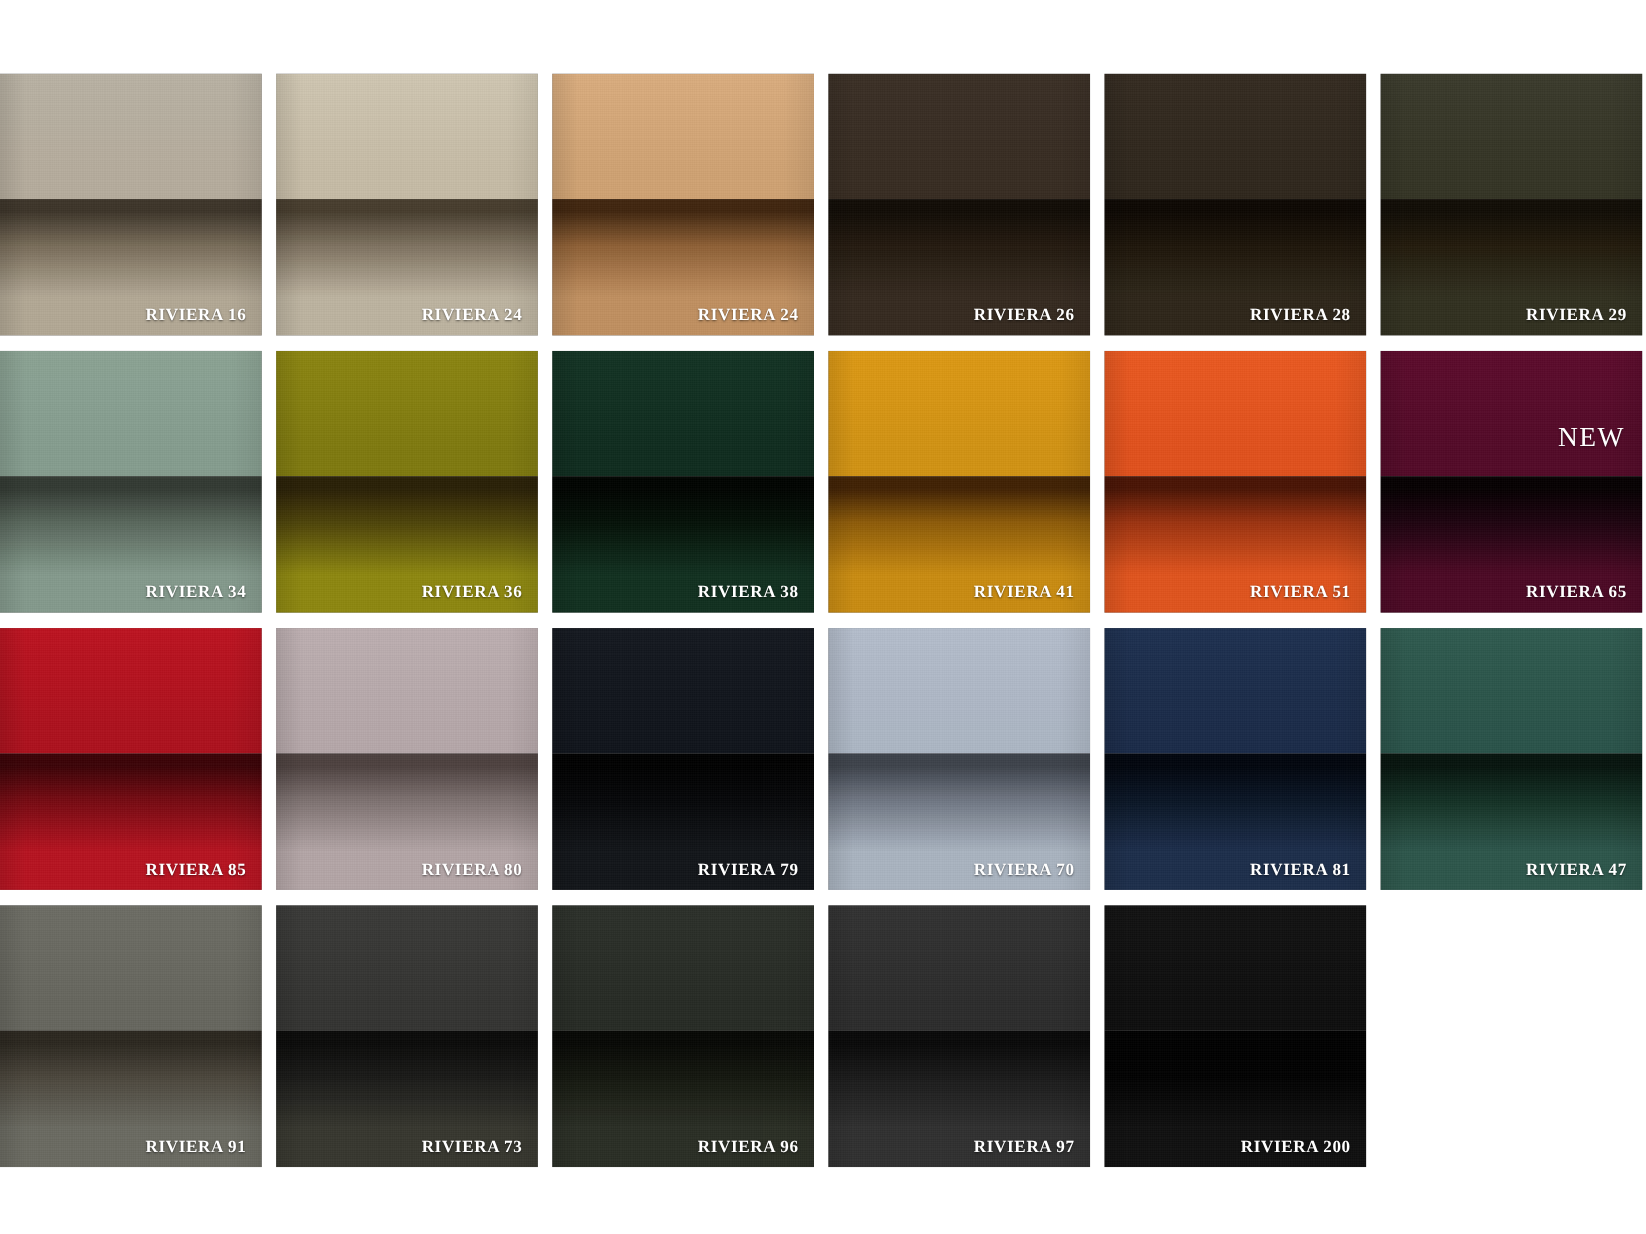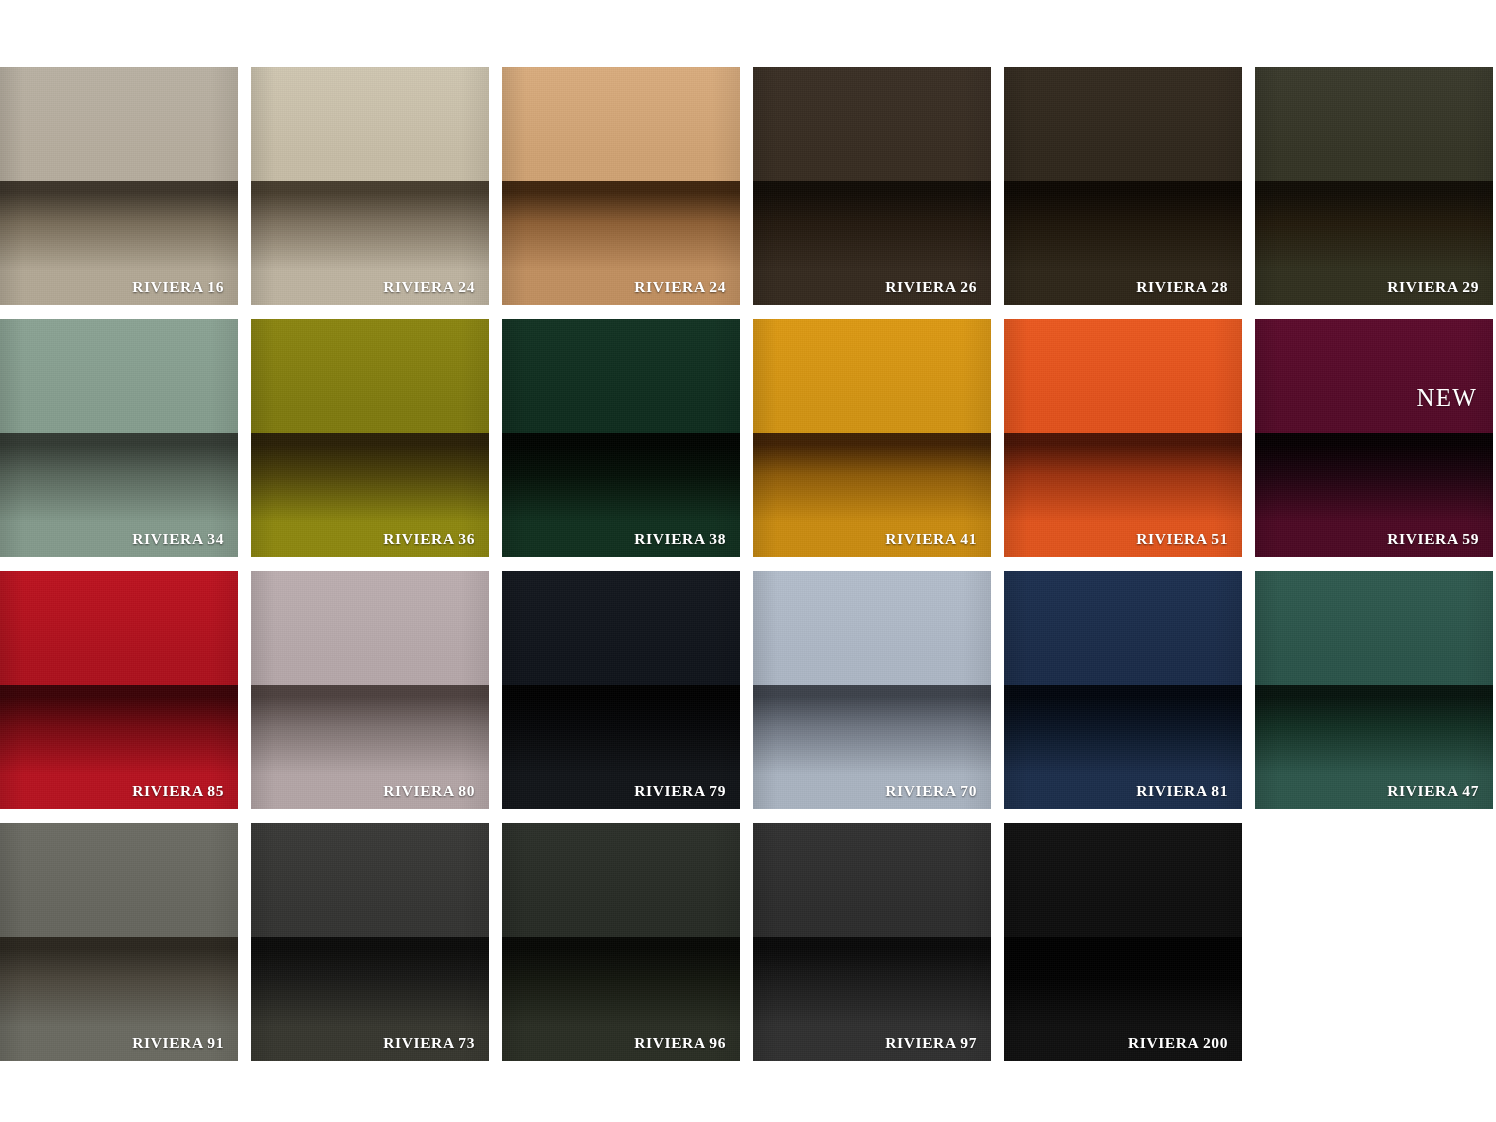--- a/index.html
+++ b/index.html
@@ -179,21 +179,21 @@
       <div class="swatch-label">RIVIERA 51</div>
     </div>
     <div class="swatch">
       <div class="fabric">
         <div class="band-top" style="background: linear-gradient(rgb(92, 11, 44) 0%, rgb(83, 10, 40) 78%, rgb(83, 10, 40) 100%);"></div>
         <div class="band-bot" style="background: linear-gradient(rgb(6, 0, 2) 0%, rgb(6, 0, 2) 9%, rgb(30, 4, 16) 34%, rgb(76, 9, 36) 72%, rgb(76, 9, 36) 100%);"></div>
       </div>
       <div class="texture"></div>
       <div class="vignette"></div>
       <div class="swatch-new">NEW</div>
-      <div class="swatch-label">RIVIERA 59</div>
+      <div class="swatch-label">RIVIERA 65</div>
     </div>
     <div class="swatch">
       <div class="fabric">
         <div class="band-top" style="background: linear-gradient(rgb(189, 19, 32) 0%, rgb(173, 17, 29) 78%, rgb(173, 17, 29) 100%);"></div>
         <div class="band-bot" style="background: linear-gradient(rgb(59, 3, 7) 0%, rgb(59, 3, 7) 9%, rgb(117, 10, 18) 34%, rgb(182, 19, 32) 72%, rgb(182, 19, 32) 100%);"></div>
       </div>
       <div class="texture"></div>
       <div class="vignette"></div>
       <div class="swatch-label">RIVIERA 85</div>
     </div>

